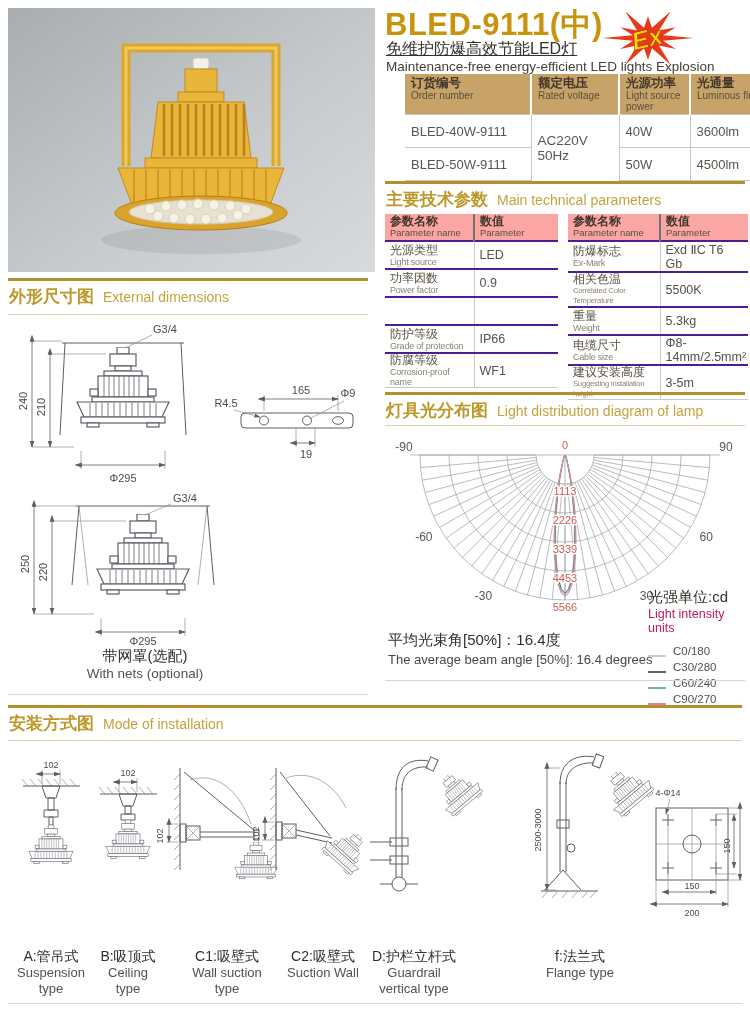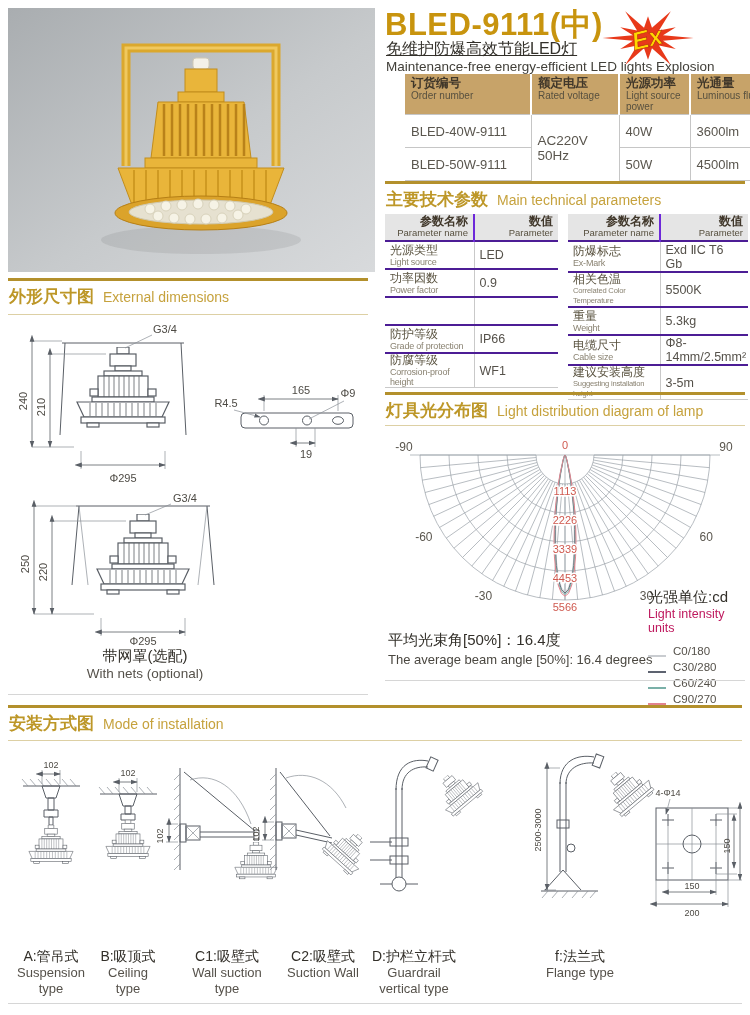--- a/index.html
+++ b/index.html
@@ -19,22 +19,22 @@
   table{border-collapse:collapse;}
   .dtable{width:100%;font-size:13px;color:#4c4537;table-layout:fixed;margin-left:20px;}
   .dtable th{background:#c7a369;text-align:left;padding:2px 6px;vertical-align:top;}
   .dtable th+th{border-left:2px solid #fff;}
   .dtable th .cn{font-size:12.5px;font-weight:bold;color:#40372a;display:block;line-height:14px;}
   .dtable th .en{font-size:10px;font-weight:normal;color:#57503f;display:block;line-height:11px;}
   .dtable td{border-top:1px solid #c6c6c6;padding:2px 6px;color:#5a564e;}
   .dtable tr:last-child td{border-bottom:1px solid #c6c6c6;}
   .dtable td+td{border-left:1px solid #c6c6c6;}
   .ptable{width:100%;font-size:12.5px;table-layout:fixed;}
-  .ptable th{background:#e5e5e5;text-align:right;padding:1px 5px;vertical-align:top;height:24px;}
-  .ptable th+th{border-left:2px solid #6d28d9;}
+  .ptable th{background:#fca5a5;text-align:left;padding:1px 5px;vertical-align:top;height:24px;}
+  .ptable th+th{border-left:2px solid #737373;}
   .ptable th .cn{font-size:12px;font-weight:bold;color:#40372a;display:block;line-height:13px;}
   .ptable th .en{font-size:9.5px;font-weight:normal;color:#57503f;display:block;line-height:10px;}
   .ptable td{border-top:2px solid #4c1d95;padding:0 5px;height:26px;vertical-align:middle;}
   .ptable tr:last-child td{border-bottom:1px solid #c9c9c9;}
   .ptable td+td{border-left:1px solid #c9c9c9;}
   .ptable .lcn{font-size:12px;color:#59523f;display:block;line-height:13px;}
   .ptable .len{font-size:9px;color:#8a8372;display:block;line-height:10px;letter-spacing:-.2px;}
   .ptable .len.sm{font-size:7.6px;}
   .ptable .val{color:#55514a;font-size:12.5px;}
   
@@ -224,21 +224,21 @@
   <tr>
         <td>
           <span class="lcn">防护等级</span>
           <span class="len">Grade of protection</span>
         </td>
         <td class="val">IP66</td>
       </tr>
   <tr>
         <td>
           <span class="lcn">防腐等级</span>
-          <span class="len">Corrosion-proof height</span>
+          <span class="len">Corrosion-proof name</span>
         </td>
         <td class="val">WF1</td>
       </tr>
 </tbody>
   </table>
 
 <table class="abs ptable" style="left:568px;top:214px;width:180px">
   <colgroup>
       <col style="width:92px">
       <col style="width:88px">

